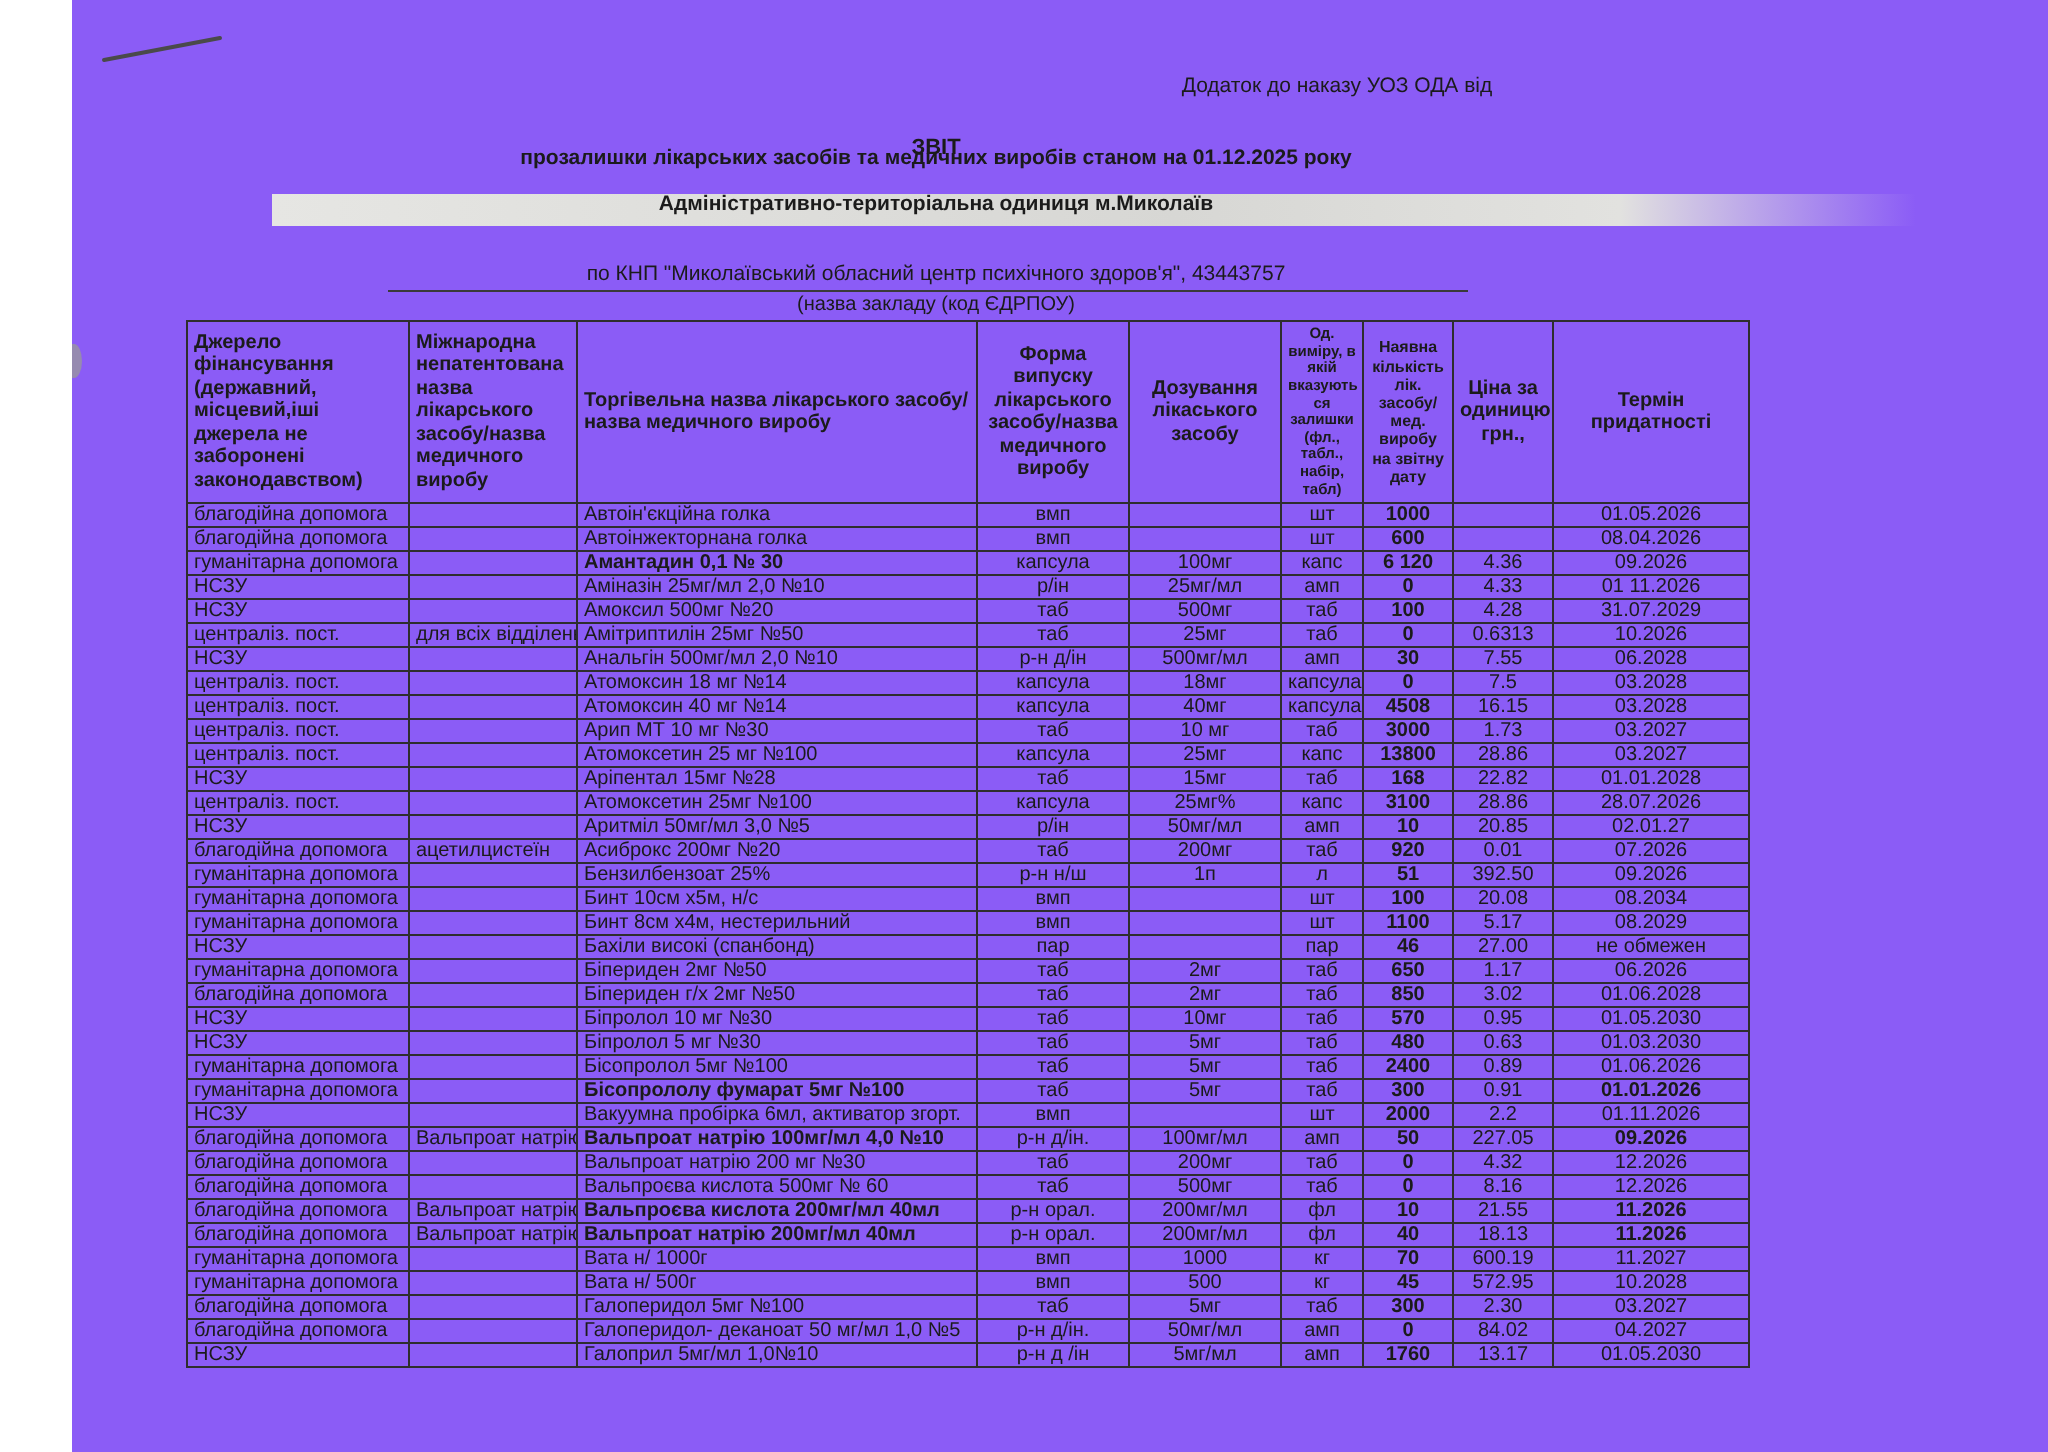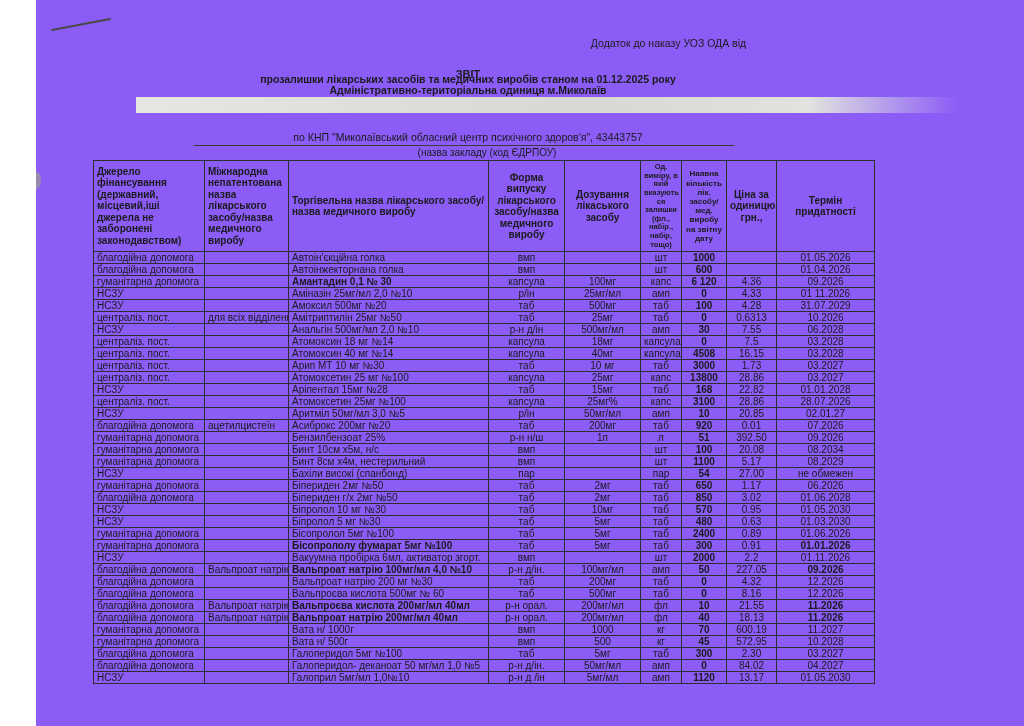--- a/index.html
+++ b/index.html
@@ -30,30 +30,30 @@
   .annotation{
     position:absolute;left:490px;top:36px;width:285px;
     text-align:center;font-size:10.5px;line-height:1.35;
   }
   
   .title-block{
     position:absolute;left:0;top:0;width:864px;text-align:center;
   }
   .t-heading{position:absolute;left:0;top:68px;width:100%;font-weight:bold;font-size:11px;}
   .t-line1{position:absolute;left:0;top:73px;width:100%;font-weight:bold;font-size:10.5px;}
-  .t-line2{position:absolute;left:0;top:84px;width:100%;font-weight:bold;font-size:10.5px;}
+  .t-line2{position:absolute;left:0;top:96px;width:100%;font-weight:bold;font-size:10.5px;}
   .hl-band{
     position:absolute;left:100px;top:97px;width:822px;height:16px;
     background:linear-gradient(90deg,#e6e6e3 0%,#d7d7d4 55%,#e2e2df 82%,rgba(230,230,227,0) 100%);
   }
   .t-org{position:absolute;left:0;top:131px;width:100%;font-size:10.5px;}
   .org-underline{
     position:absolute;left:158px;top:145px;width:540px;height:1px;background:#3a3a3a;
   }
-  .t-caption{position:absolute;left:0;top:147px;width:100%;font-size:10px;padding-left:19px;}
+  .t-caption{position:absolute;left:0;top:147px;width:100%;font-size:10px;}
   
   .report-table{
     position:absolute;left:57px;top:160px;
     border-collapse:collapse;table-layout:fixed;width:781px;
     font-size:10px;
   }
   .report-table th,.report-table td{
     border:1px solid #2e2e2e;
     padding:0 3px;
     overflow:hidden;
@@ -117,21 +117,21 @@
         <col class="w7">
         <col class="w8">
     </colgroup>
     <thead>
       <tr id="header-row">
           <th class="c0">Джерело фінансування (державний, місцевий,іші джерела не заборонені законодавством)</th>
           <th class="c1">Міжнародна непатентована назва лікарського засобу/назва медичного виробу</th>
           <th class="c2">Торгівельна назва лікарського засобу/назва медичного виробу</th>
           <th class="c3">Форма випуску лікарського засобу/назва медичного виробу</th>
           <th class="c4">Дозування лікаського засобу</th>
-          <th class="c5">Од. виміру, в якій вказують ся залишки (фл., набір., набір, тощо)</th>
+          <th class="c5">Од. виміру, в якій вказують ся залишки (фл., табл., набір, табл)</th>
           <th class="c6">Наявна кількість лік. засобу/мед. виробу на звітну дату</th>
           <th class="c7">Ціна за одиницю, грн.,</th>
           <th class="c8">Термін придатності</th>
         </tr>
     </thead>
     <tbody id="table-body">
         <tr>
           <td class="c0">благодійна допомога</td>
           <td class="c1"></td>
           <td class="c2">Автоін'єкційна голка</td>
@@ -144,21 +144,21 @@
         </tr>
         <tr>
           <td class="c0">благодійна допомога</td>
           <td class="c1"></td>
           <td class="c2">Автоінжекторнана голка</td>
           <td class="c3">вмп</td>
           <td class="c4"></td>
           <td class="c5">шт</td>
           <td class="c6">600</td>
           <td class="c7"></td>
-          <td class="c8">01.04.2026</td>
+          <td class="c8">08.04.2026</td>
         </tr>
         <tr>
           <td class="c0">гуманітарна допомога</td>
           <td class="c1"></td>
           <td class="c2 b">Амантадин 0,1 № 30</td>
           <td class="c3">капсула</td>
           <td class="c4">100мг</td>
           <td class="c5">капс</td>
           <td class="c6">6 120</td>
           <td class="c7">4.36</td>
@@ -329,21 +329,21 @@
           <td class="c7">5.17</td>
           <td class="c8">08.2029</td>
         </tr>
         <tr>
           <td class="c0">НСЗУ</td>
           <td class="c1"></td>
           <td class="c2">Бахіли високі (спанбонд)</td>
           <td class="c3">пар</td>
           <td class="c4"></td>
           <td class="c5">пар</td>
-          <td class="c6">54</td>
+          <td class="c6">46</td>
           <td class="c7">27.00</td>
           <td class="c8">не обмежен</td>
         </tr>
         <tr>
           <td class="c0">гуманітарна допомога</td>
           <td class="c1"></td>
           <td class="c2">Біпериден  2мг №50</td>
           <td class="c3">таб</td>
           <td class="c4">2мг</td>
           <td class="c5">таб</td>
@@ -516,20 +516,20 @@
           <td class="c7">84.02</td>
           <td class="c8">04.2027</td>
         </tr>
         <tr>
           <td class="c0">НСЗУ</td>
           <td class="c1"></td>
           <td class="c2">Галоприл 5мг/мл 1,0№10</td>
           <td class="c3">р-н д /ін</td>
           <td class="c4">5мг/мл</td>
           <td class="c5">амп</td>
-          <td class="c6">1120</td>
+          <td class="c6">1760</td>
           <td class="c7">13.17</td>
           <td class="c8">01.05.2030</td>
         </tr>
       </tbody>
   </table>
 
 </div>
 
 </body></html>

